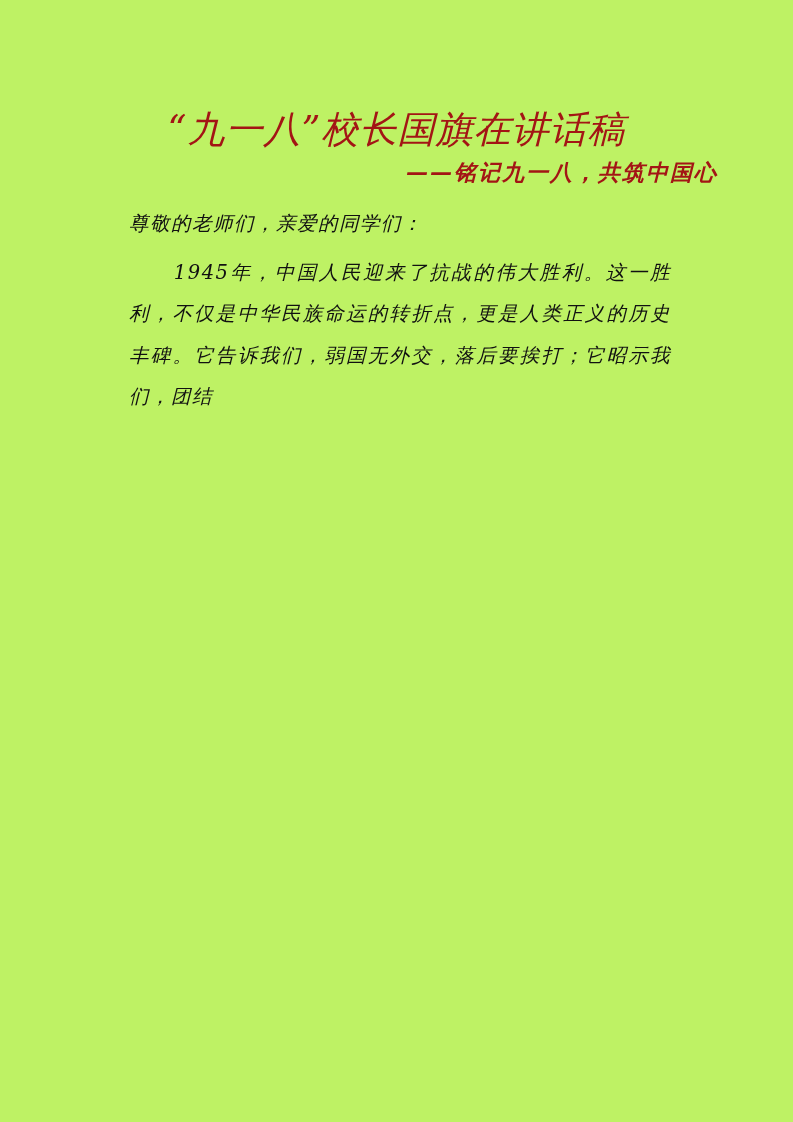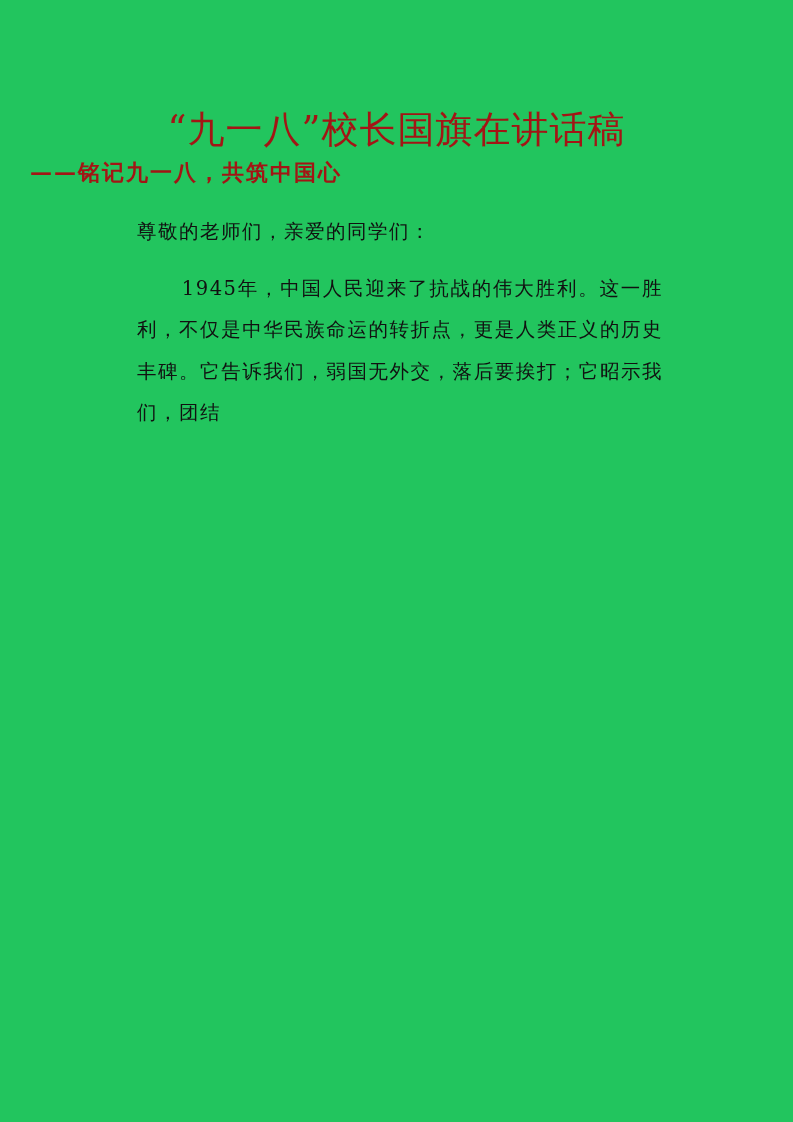--- a/index.html
+++ b/index.html
@@ -13,61 +13,62 @@
       position: relative;
       overflow: hidden;
       font-family: "DejaVu Serif", "Liberation Serif", serif;
       color: #111111;
     }
     .page {
       position: absolute;
       left: 0; top: 0;
       width: 793px;
       height: 1122px;
-      background: #22c55e;
+      background: #bef264;
+      font-style: italic;
     }
     .title {
       position: absolute;
       left: 0;
       width: 793px;
       top: 106px;
       text-align: center;
       font-size: 37px;
       line-height: 48px;
       color: #a31515;
       letter-spacing: 1px;
       white-space: nowrap;
     }
     .subtitle {
       position: absolute;
       left: 0;
       width: 718px;
       top: 157px;
-      text-align: left;
+      text-align: right;
       font-size: 22px;
       line-height: 30px;
       color: #a31515;
       font-weight: bold;
       letter-spacing: 2px;
       white-space: nowrap;
       padding-left: 30px;
       box-sizing: border-box;
     }
     .body-text {
       position: absolute;
       left: 121px;
       top: 195px;
       width: 558px;
       font-size: 19.5px;
       line-height: 41.2px;
       letter-spacing: 1.5px;
       text-align: justify;
     }
     .body-text p {
-      margin: 16px;
+      margin: 8px;
     }
     .indent {
       text-indent: 2.3em;
     }
   </style>
 </head>
 <body>
 
 <div class="page">
   <div class="title">“九一八”校长国旗在讲话稿</div>

